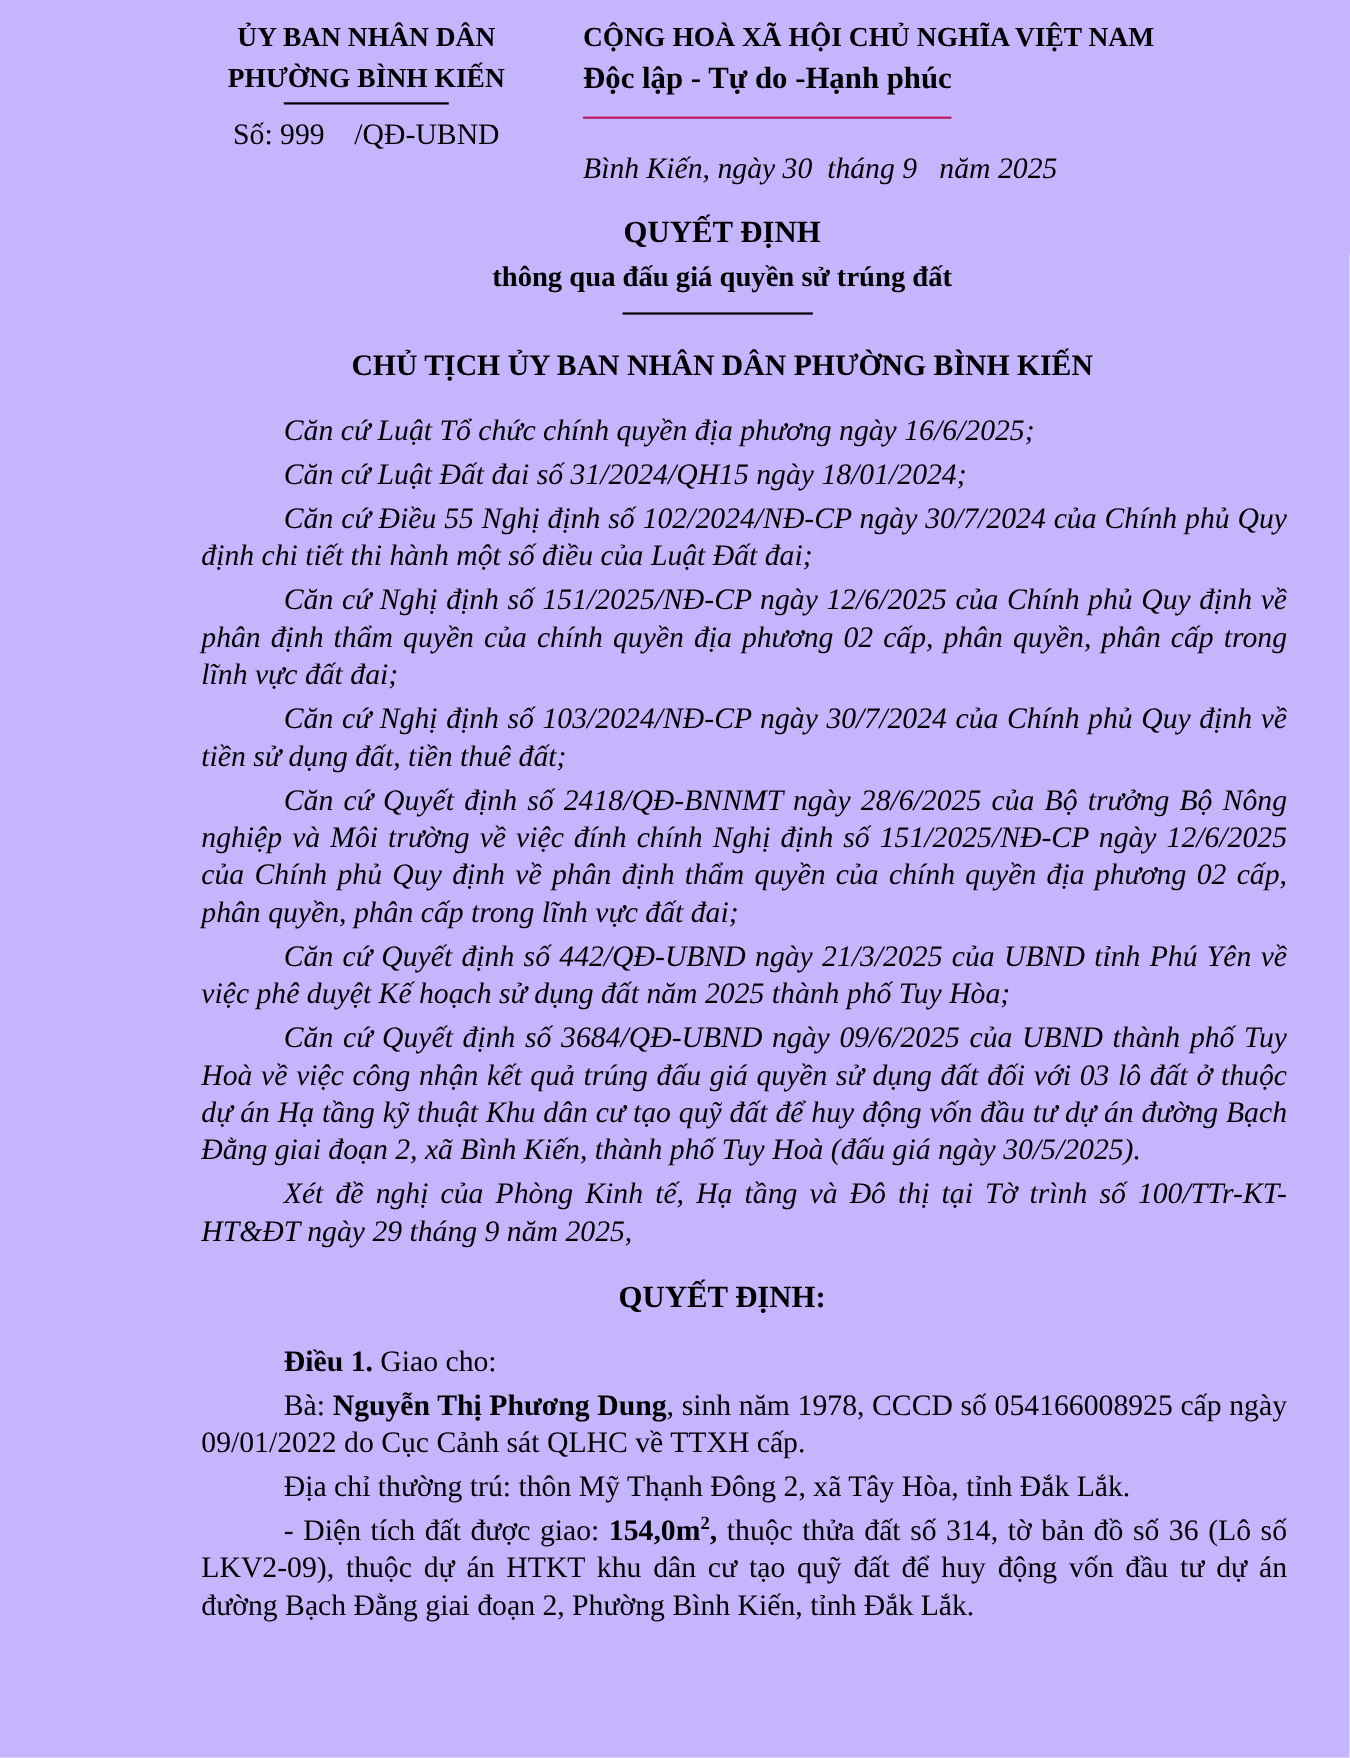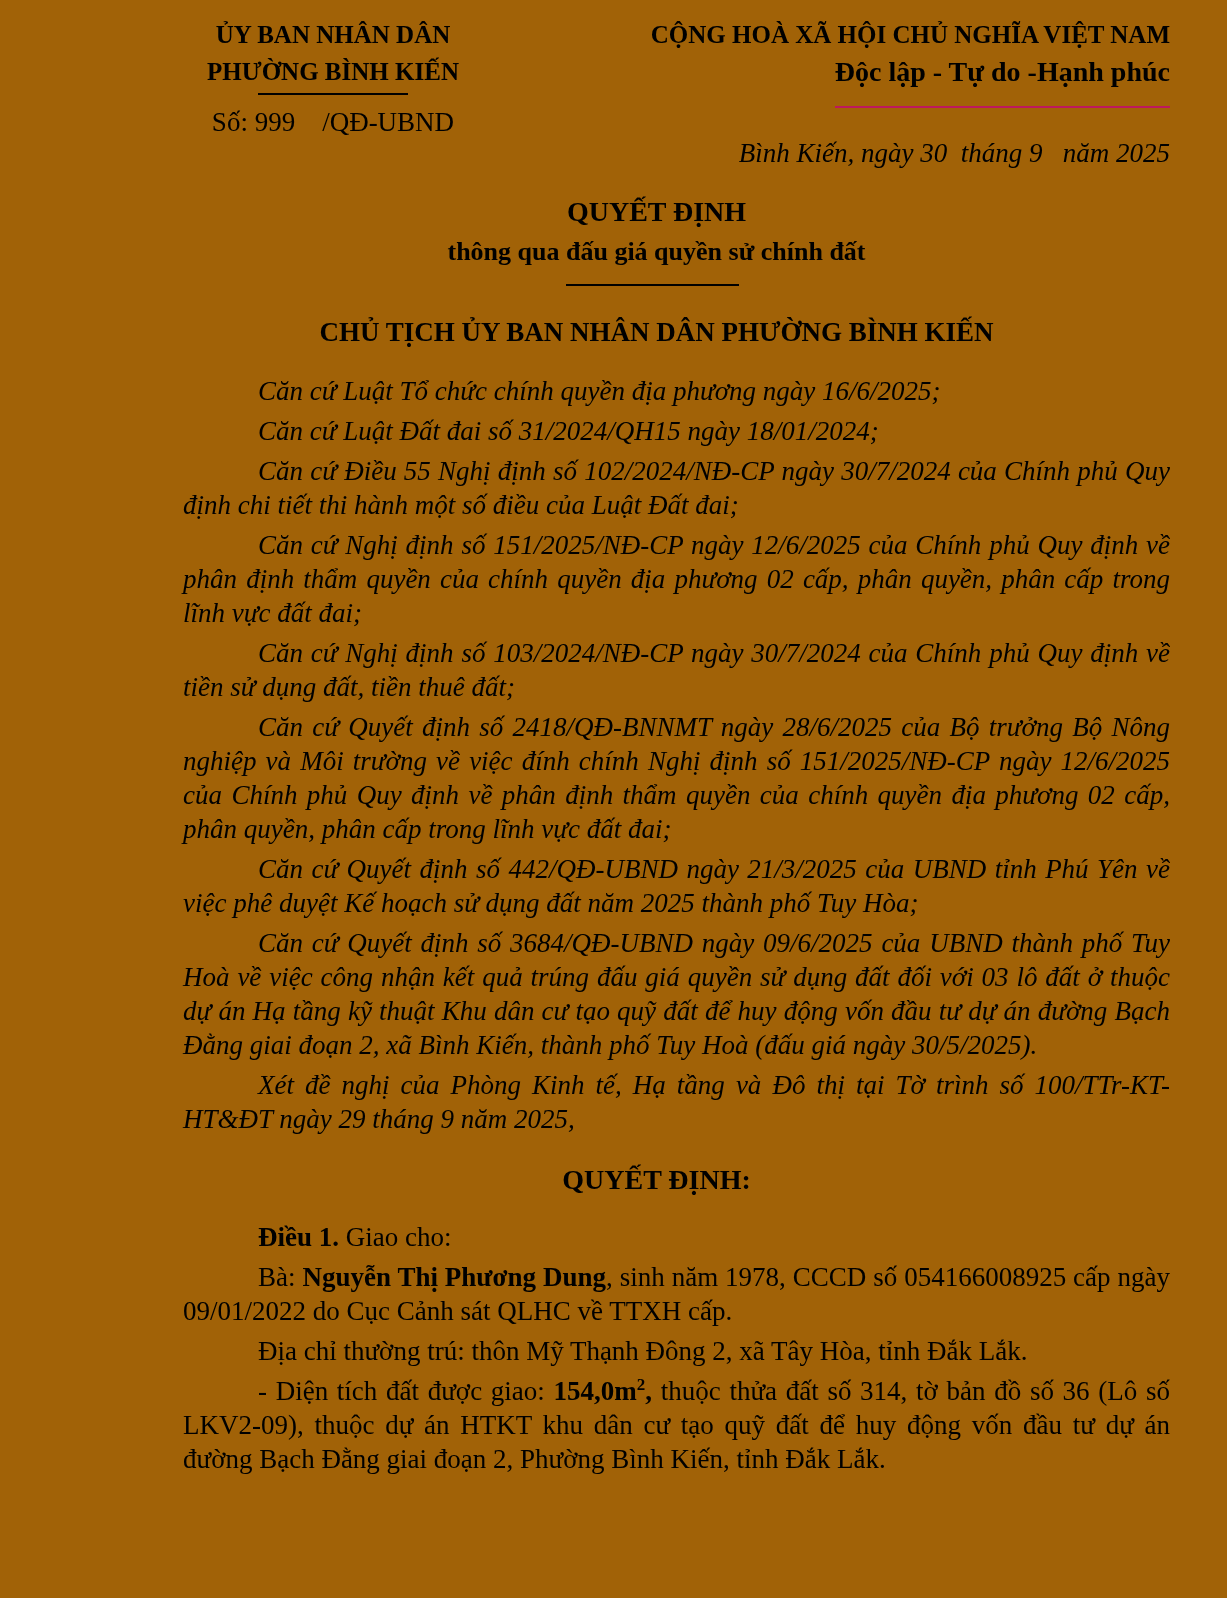--- a/index.html
+++ b/index.html
@@ -8,27 +8,27 @@
     background: #ffffff;
     color: #000000;
     font-family: "Liberation Serif", "DejaVu Serif", serif;
   }
   .page {
     position: relative;
     width: 1227px;
     height: 1598px;
     box-sizing: border-box;
     padding: 16px 57px 0 183px;
-    background: #a16207;
+    background: #c4b5fd;
     overflow: hidden;
   }
   
   .header { display: flex; }
   .header-left  { width: 300px; text-align: center; }
-  .header-right { width: 640px; margin-left: auto; text-align: right; }
+  .header-right { width: 640px; margin-left: auto; text-align: left; }
   .org-line {
     font-size: 25px;
     font-weight: bold;
     line-height: 37px;
     white-space: nowrap;
   }
   .org-underline {
     width: 150px;
     height: 0;
     border-bottom: 2px solid #000;
@@ -135,21 +135,21 @@
     </div>
     <div class="header-right">
       <div class="nation-line">CỘNG HOÀ XÃ HỘI CHỦ NGHĨA VIỆT NAM</div>
       <div class="slogan-line"><span class="slogan-underline">Độc lập - Tự do -Hạnh phúc</span></div>
       <div class="date-line">Bình Kiến, ngày 30  tháng 9   năm 2025</div>
     </div>
   </div>
 
   <div class="title-block">
     <div class="title-main">QUYẾT ĐỊNH</div>
-    <div class="title-sub"><span>thông qua </span><span class="partial-underline">đấu giá quyền s</span><span>ử chính đất</span></div>
+    <div class="title-sub"><span>thông qua </span><span class="partial-underline">đấu giá quyền s</span><span>ử trúng đất</span></div>
   </div>
 
   <div class="issuer-heading">CHỦ TỊCH ỦY BAN NHÂN DÂN PHƯỜNG BÌNH KIẾN</div>
 
   <div class="doc-body">
     <p class="recital">Căn cứ Luật Tổ chức chính quyền địa phương ngày 16/6/2025;</p>
     <p class="recital">Căn cứ Luật Đất đai số 31/2024/QH15 ngày 18/01/2024;</p>
     <p class="recital">Căn cứ Điều 55 Nghị định số 102/2024/NĐ-CP ngày 30/7/2024 của Chính phủ Quy định chi tiết thi hành một số điều của Luật Đất đai;</p>
     <p class="recital">Căn cứ Nghị định số 151/2025/NĐ-CP ngày 12/6/2025 của Chính phủ Quy định về phân định thẩm quyền của chính quyền địa phương 02 cấp, phân quyền, phân cấp trong lĩnh vực đất đai;</p>
     <p class="recital">Căn cứ Nghị định số 103/2024/NĐ-CP ngày 30/7/2024 của Chính phủ Quy định về tiền sử dụng đất, tiền thuê đất;</p>

